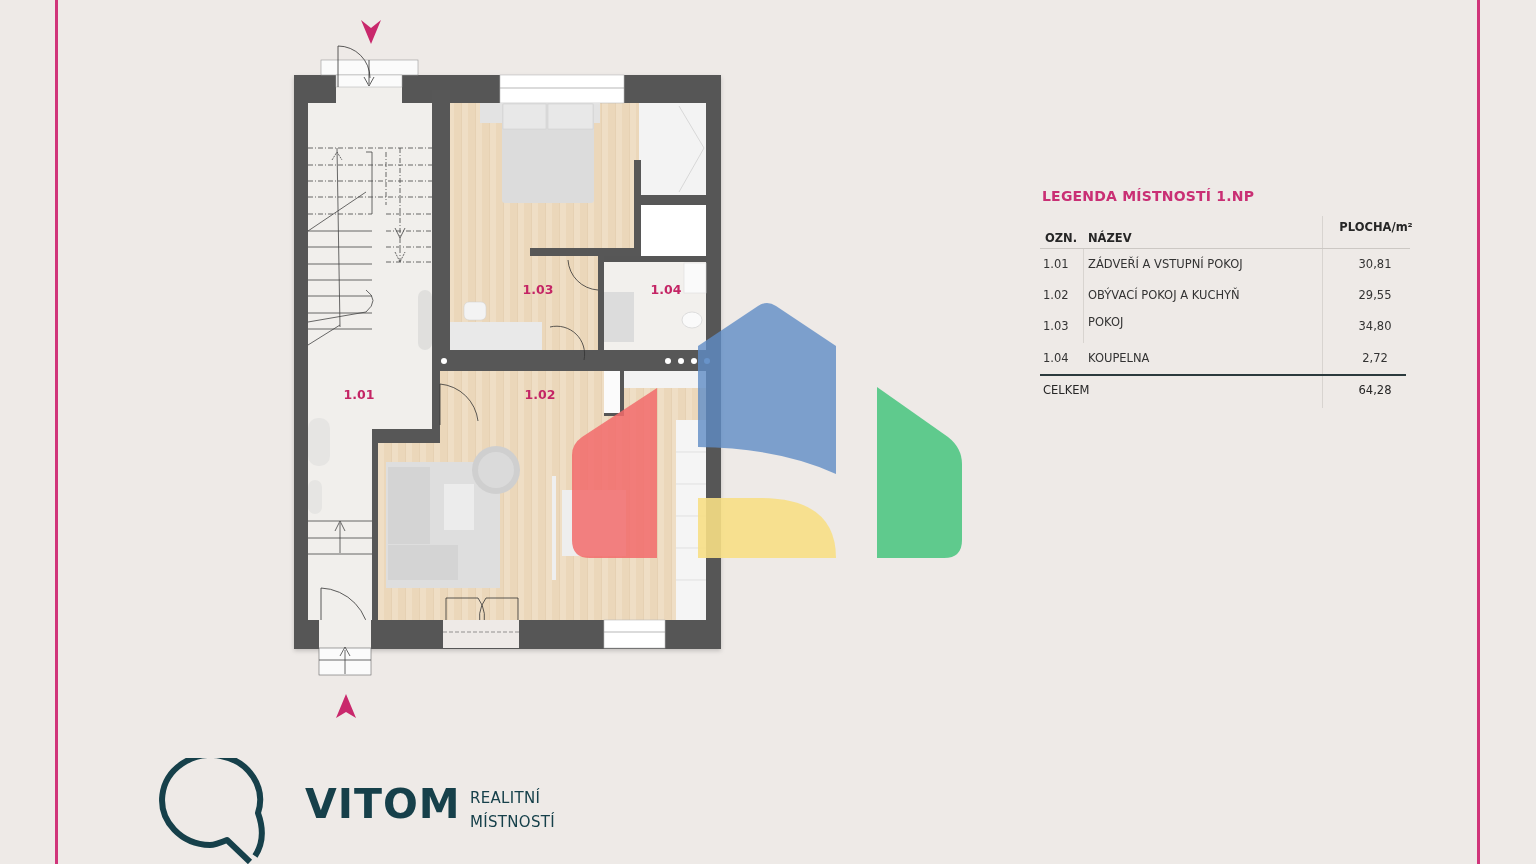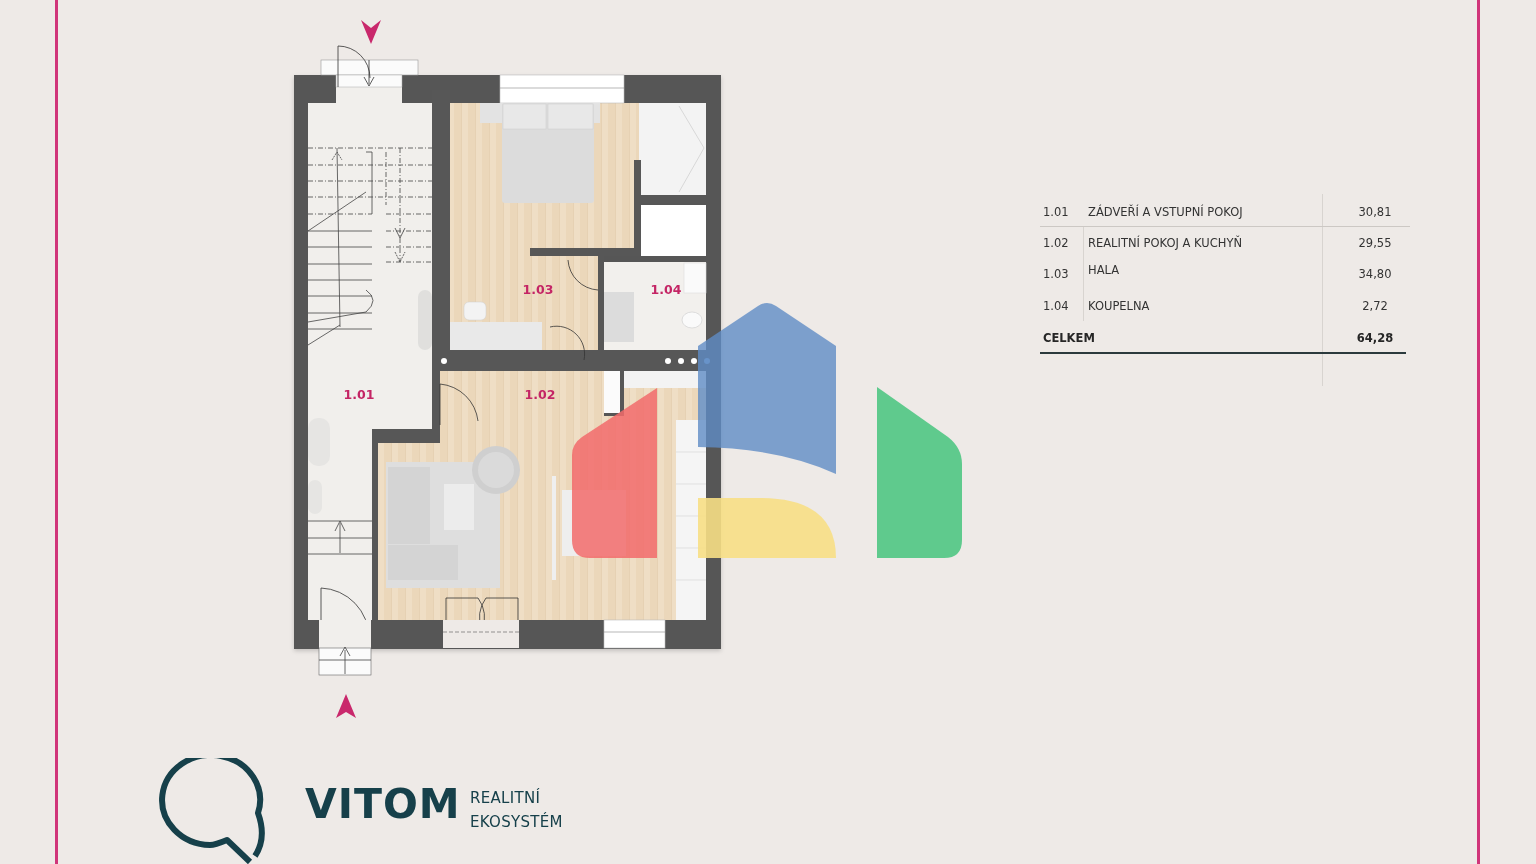--- a/index.html
+++ b/index.html
@@ -24,21 +24,21 @@
   }
   .legend-table { position:relative; margin-top:8px; }
   .lg-row { position:relative; height:31.5px; display:flex; align-items:center; font-size:11.5px; color:#333; }
   .lg-head { height:30px; align-items:flex-end; padding-bottom:3px; box-sizing:border-box; font-weight:bold; color:#262626; font-size:11.5px; }
   .lg-head .c3 { align-self:flex-end; }
   .c1 { position:absolute; left:3px; }
   .c2 { position:absolute; left:48px; }
   .c3 { position:absolute; left:290px; width:90px; text-align:center; }
   .lg-head .c1 { left:5px; }
   .lg-head .c3 { left:296px; width:80px; top:2px; }
-  .lg-total { font-weight:bold; color:#262626; }
+  .lg-total { font-weight:normal; color:#262626; }
   .vline1 { position:absolute; left:43px; top:30px; height:95px; width:1px; background:#d8d4d0; }
   .vline2 { position:absolute; left:282px; top:-2px; height:192px; width:1px; background:#d8d4d0; }
   .hline-head { position:absolute; left:0; top:30px; width:370px; height:1px; background:#ccc8c4; }
   .thick-line { position:absolute; left:0; top:156px; width:366px; height:2px; background:#2b3a3d; }
 
   
   .logo { position:absolute; left:155px; top:758px; width:460px; height:106px; }
   .logo-word {
     position:absolute; left:126px; top:22px;
     font-family:"DejaVu Sans", sans-serif; font-weight:bold; font-size:41px; color:#16404a; letter-spacing:1px;margin-left:24px;
@@ -221,37 +221,43 @@
 </svg>
 
 <svg class="watermark" viewBox="0 0 1536 864" xmlns="http://www.w3.org/2000/svg">
   <path d="M657 388 L657 558 L590 558 Q572 558 572 540 L572 455 Q572 444 582 437 Z" fill="#f26b6b" opacity="0.85"></path>
   <path d="M698 346 L758 306 Q767 300 776 306 L836 346 L836 474 Q780 448 698 447 Z" fill="#5f8cc5" opacity="0.8"></path>
   <path d="M698 498 L760 498 Q836 498 836 558 L698 558 Z" fill="#f7df85" opacity="0.9"></path>
   <path d="M877 387 L948 437 Q962 448 962 464 L962 540 Q962 558 944 558 L877 558 Z" fill="#4fc783" opacity="0.9"></path>
 </svg>
 
 <div class="legend">
+  <div class="legend-title">LEGENDA MÍSTNOSTÍ 1.NP</div>
   <div class="legend-table">
     <div class="vline2"></div>
     <div class="vline1"></div>
+    <div class="lg-row lg-head">
+      <span class="c1">OZN.</span>
+      <span class="c2">NÁZEV</span>
+      <span class="c3">PLOCHA/m²</span>
+    </div>
     <div class="hline-head"></div>
     <div class="lg-row">
       <span class="c1">1.01</span>
       <span class="c2">ZÁDVEŘÍ A VSTUPNÍ POKOJ</span>
       <span class="c3">30,81</span>
     </div>
     <div class="lg-row">
       <span class="c1">1.02</span>
-      <span class="c2">REALITNÍ POKOJ A KUCHYŇ</span>
+      <span class="c2">OBÝVACÍ POKOJ A KUCHYŇ</span>
       <span class="c3">29,55</span>
     </div>
     <div class="lg-row" style="align-items:flex-start;padding-top:4px;box-sizing:border-box;">
       <span class="c1" style="top:8px">1.03</span>
-      <span class="c2" style="top:4px">HALA</span>
+      <span class="c2" style="top:4px">POKOJ</span>
       <span class="c3" style="top:8px">34,80</span>
     </div>
     <div class="lg-row">
       <span class="c1">1.04</span>
       <span class="c2">KOUPELNA</span>
       <span class="c3">2,72</span>
     </div>
     <div class="thick-line"></div>
     <div class="lg-row lg-total">
       <span class="c1">CELKEM</span>
@@ -260,15 +266,15 @@
   </div>
 </div>
 
 <div class="logo">
   <svg width="120" height="106" viewBox="0 0 120 106" style="position:absolute;left:0;top:0;">
     <path d="M95 104 L72 82 Q60 87 55 87 A49 45 0 1 1 103 55 Q112 80 100 98" fill="none" stroke="#16404a" stroke-width="6" stroke-linejoin="round"></path>
   </svg>
   <div class="logo-word">VITOM</div>
   <div class="logo-sub">
     <div>REALITNÍ</div>
-    <div>EKOSYSTÉM</div>
+    <div>MÍSTNOSTÍ</div>
   </div>
 </div>
 
 </body></html>

